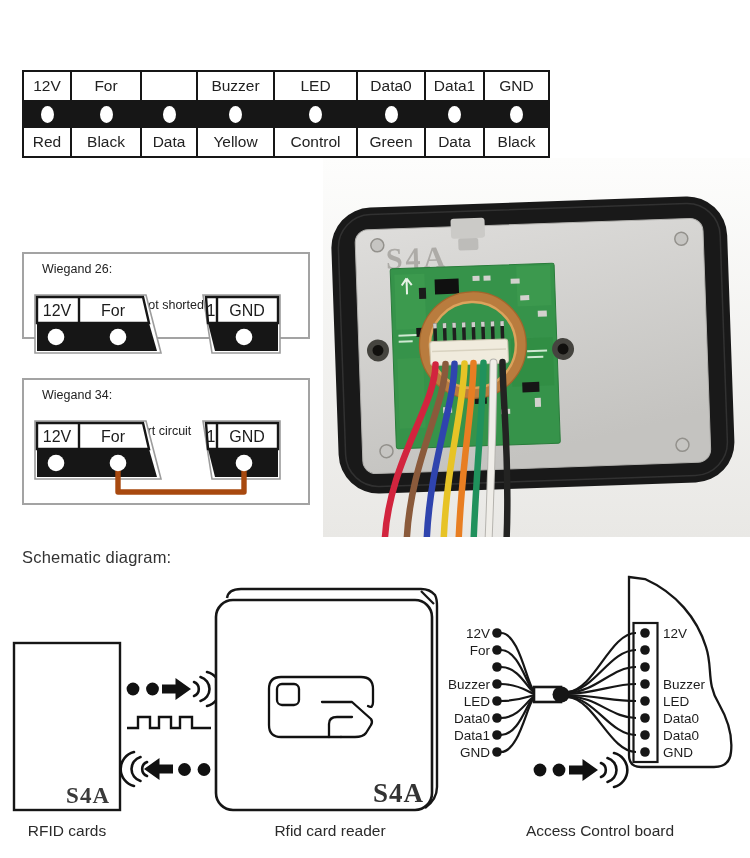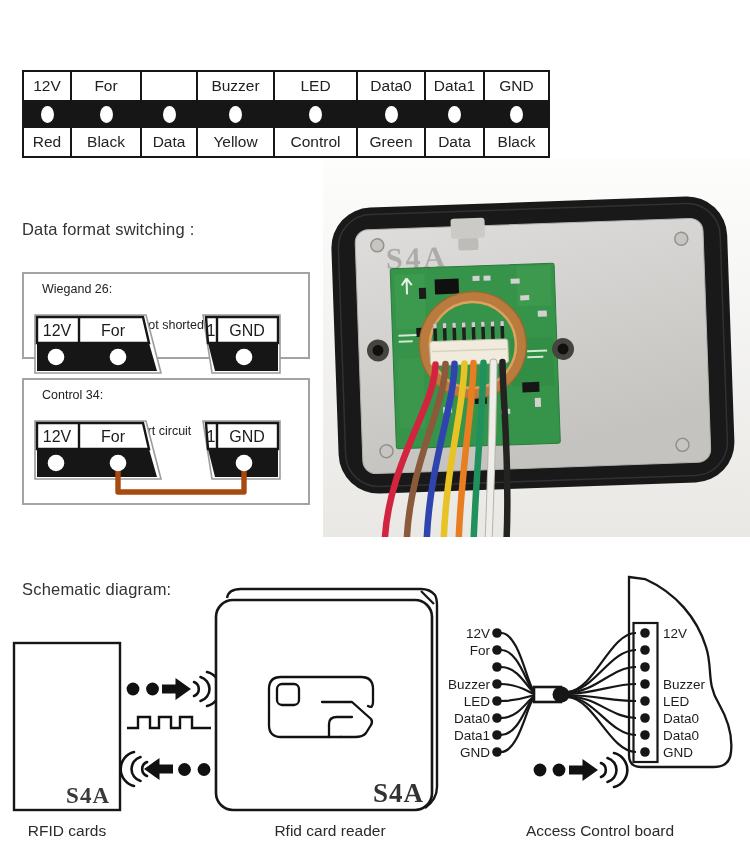--- a/index.html
+++ b/index.html
@@ -9,21 +9,21 @@
 
   
   #wire-table{position:absolute;left:22px;top:70px;border-collapse:collapse;table-layout:fixed;}
   #wire-table td{border:2px solid #161616;text-align:center;font-size:15.5px;color:#222;
                  padding:0;height:28px;background:#fff;overflow:hidden;}
   #wire-table tr.bar td{background:#161616;border-color:#161616;height:24px;}
   .dot{width:13px;height:17px;border-radius:50%;background:#fff;margin:0 auto;}
 
   
   .wbox{position:absolute;left:22px;width:288px;border:2px solid #a3a3a3;background:#fff;box-sizing:border-box;}
-  #wbox-1{top:252px;height:87px;margin-top:20px;}
+  #wbox-1{top:252px;height:87px;}
   #wbox-2{top:378px;height:127px;}
   .wbox .t1{position:absolute;left:18px;top:6px;font-size:12.5px;color:#222;line-height:1.45;white-space:pre-line;}
   .frag{position:absolute;left:10px;top:40px;}
 
   svg text{font-family:"Liberation Sans", sans-serif;}
   text.serif{font-family:"Liberation Serif","DejaVu Serif",serif;font-weight:bold;}
 
   #photo{position:absolute;left:323px;top:158px;}
   #schematic{position:absolute;left:0;top:540px;}
 </style>
@@ -87,21 +87,20 @@
       <td>Data</td>
       <td>Yellow</td>
       <td>Control</td>
       <td>Green</td>
       <td>Data</td>
       <td>Black</td>
     </tr>
   </tbody>
     </table>
 
-  <div class="sec-title" style="left:22px;top:220px;">Data format switching :</div>
 
   <div class="wbox" id="wbox-1">
     <div class="t1"><span>Wiegand 26:</span><br>
       <span>For and GND are not shorted</span></div>
     <svg class="frag" width="250" height="66" viewBox="0 0 250 66">
       <path d="M1,1 H112 L127,59 H1 Z" fill="#fff" stroke="#9c9c9c" stroke-width="1.6"></path>
       <path d="M169,1 H246 V59 H178 Z" fill="#fff" stroke="#9c9c9c" stroke-width="1.6"></path>
       <path d="M3,3 H109 L115,29 H3 Z" fill="#fff" stroke="#161616" stroke-width="2.4"></path>
       <line x1="45" y1="3" x2="45" y2="29" stroke="#161616" stroke-width="2.4"></line>
       <path d="M3,29 H115 L123,57 H3 Z" fill="#161616"></path>
@@ -112,21 +111,21 @@
       <circle cx="84" cy="43" r="8.3" fill="#fff"></circle>
       <circle cx="210" cy="43" r="8.3" fill="#fff"></circle>
       <text x="23" y="22" text-anchor="middle" font-size="16" fill="#1c1c1c">12V</text>
       <text x="79" y="22" text-anchor="middle" font-size="16" fill="#1c1c1c">For</text>
       <text x="177" y="22" text-anchor="middle" font-size="16" fill="#1c1c1c">1</text>
       <text x="213" y="22" text-anchor="middle" font-size="16" fill="#1c1c1c">GND</text>
     </svg>
   </div>
 
   <div class="wbox" id="wbox-2">
-    <div class="t1"><span>Control 34:</span><br>
+    <div class="t1"><span>Wiegand 34:</span><br>
       <span>FOR and GND short circuit</span></div>
     <svg class="frag" width="250" height="82" viewBox="0 0 250 82">
       <path d="M1,1 H112 L127,59 H1 Z" fill="#fff" stroke="#9c9c9c" stroke-width="1.6"></path>
       <path d="M169,1 H246 V59 H178 Z" fill="#fff" stroke="#9c9c9c" stroke-width="1.6"></path>
       <path d="M3,3 H109 L115,29 H3 Z" fill="#fff" stroke="#161616" stroke-width="2.4"></path>
       <line x1="45" y1="3" x2="45" y2="29" stroke="#161616" stroke-width="2.4"></line>
       <path d="M3,29 H115 L123,57 H3 Z" fill="#161616"></path>
       <path d="M172,3 H244 V29 H174 Z" fill="#fff" stroke="#161616" stroke-width="2.4"></path>
       <line x1="183" y1="3" x2="183" y2="29" stroke="#161616" stroke-width="2.4"></line>
       <path d="M174,29 H244 V57 H181 Z" fill="#161616"></path>
@@ -228,21 +227,21 @@
         <path d="M141,203 C139,246 120,300 114,379" stroke="#e7c326" stroke-width="6.5"></path>
         <path d="M150,203 C148,246 135,300 129,379" stroke="#e87e22" stroke-width="6.5"></path>
         <path d="M160,203 C158,246 150,300 144,379" stroke="#20915c" stroke-width="6.5"></path>
         <path d="M170,203 C168,246 165,300 159,379" stroke="#b5b3ae" stroke-width="8"></path>
         <path d="M170,203 C168,246 165,300 159,379" stroke="#efede8" stroke-width="6"></path>
         <path d="M179,203 C178,246 183,300 177,379" stroke="#232322" stroke-width="6.5"></path>
       </g>
     </g>
   </svg>
 
-  <div class="sec-title" style="left:22px;top:580px;">Schematic diagram:</div>
+  <div class="sec-title" style="left:22px;top:548px;">Schematic diagram:</div>
 
   <svg id="schematic" width="750" height="318" viewBox="0 0 750 318">
 
     <rect x="14" y="103" width="106" height="167" fill="#fff" stroke="#161616" stroke-width="2.4"></rect>
     <text x="110" y="263" text-anchor="end" class="serif" font-size="23" letter-spacing="1" fill="#3a3a3a">S4A</text>
     <text x="67" y="296" text-anchor="middle" font-size="15.5" fill="#2b2b2b">RFID cards</text>
 
     <g fill="#111">
       <circle cx="133" cy="149" r="6.4"></circle>
         <circle cx="152.5" cy="149" r="6.4"></circle>

